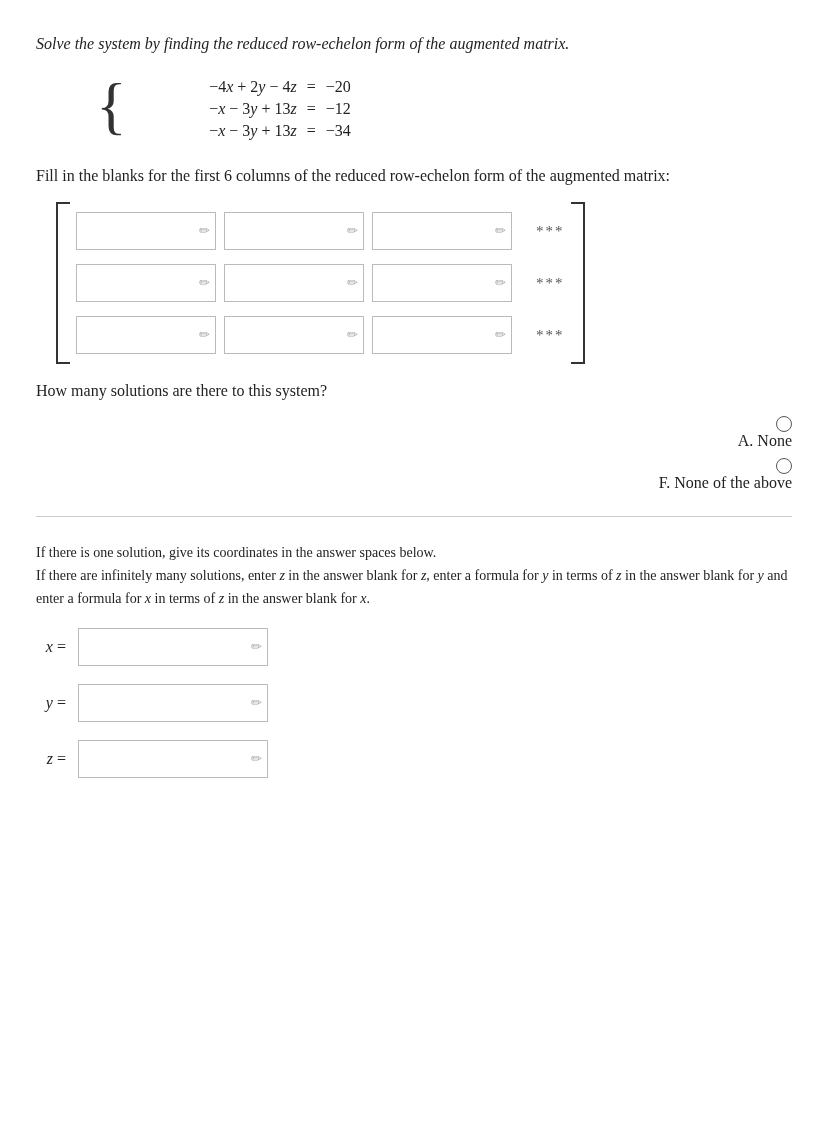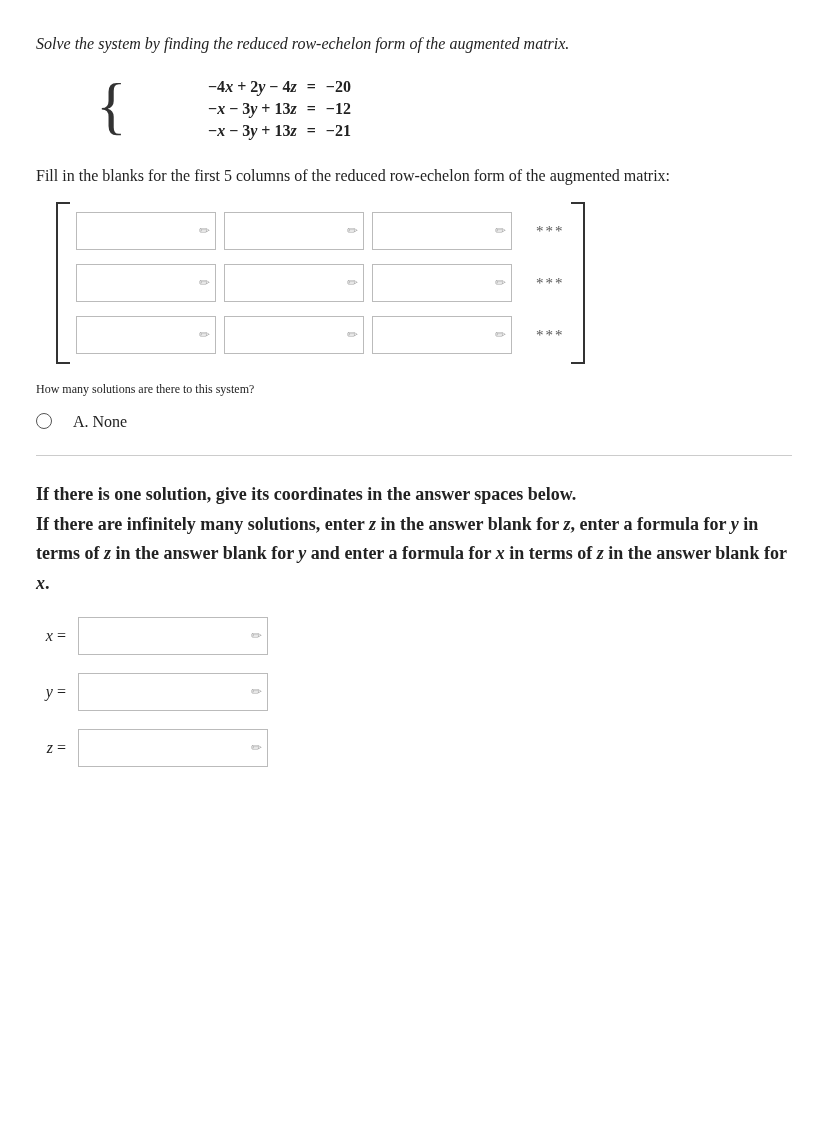--- a/index.html
+++ b/index.html
@@ -37,21 +37,20 @@
       flex-direction: column;
       gap: 4px;
       padding-top: 4px;
     }
     .eq-row {
       display: flex;
       align-items: center;
       font-size: 16px;
       font-family: Georgia, serif;
       white-space: nowrap;
-      font-weight: bold;
     }
     .eq-lhs {
       min-width: 160px;
       text-align: right;
     }
     .eq-eq {
       margin: 0 10px;
     }
     .fill-section {
       margin-bottom: 18px;
@@ -89,55 +88,55 @@
     .stars-cell {
       display: flex;
       align-items: center;
       height: 46px;
       font-size: 15px;
       color: #555;
       font-family: Georgia, serif;
       letter-spacing: 2px;
     }
     .how-many {
-      font-size: 12px;
+      font-size: 16px;
       margin-bottom: 16px;
       margin-top: 4px;
     }
     .options-list {
       display: flex;
       flex-direction: column;
       gap: 8px;
       margin-bottom: 10px;
     }
     .option-item {
       display: flex;
-      align-items: flex-start;
-      gap: 21px;
-      font-size: 16px;
+      align-items: flex-end;
+      gap: 0;
+      font-size: 16px;
+      flex-direction: column;
     }
     .option-radio {
       width: 16px;
       height: 16px;
       border: 1.5px solid #555;
       border-radius: 50%;
       display: inline-block;
       flex-shrink: 0;
       background: #fff;
     }
     .divider {
       border: none;
       border-top: 1px solid #ccc;
       margin: 24px 0;
     }
     .solution-text {
-      font-size: 18px;
+      font-size: 14px;
       line-height: 1.65;
       margin-bottom: 16px;
-      font-weight: bold;
     }
     .solution-inputs {
       display: flex;
       flex-direction: column;
       gap: 18px;
       margin-top: 18px;
     }
     .sol-row {
       display: flex;
       align-items: center;
@@ -221,27 +220,27 @@
       <span>−20</span>
     </div>
     <div class="eq-row">
       <span class="eq-lhs">−<em>x</em> − 3<em>y</em> + 13<em>z</em></span>
       <span class="eq-eq">=</span>
       <span>−12</span>
     </div>
     <div class="eq-row">
       <span class="eq-lhs">−<em>x</em> − 3<em>y</em> + 13<em>z</em></span>
       <span class="eq-eq">=</span>
-      <span>−21</span>
+      <span>−34</span>
     </div>
   </div>
 </div>
 
 <div class="fill-section">
-  <p class="fill-title">Fill in the blanks for the first 5 columns of the reduced row-echelon form of the augmented matrix:</p>
+  <p class="fill-title">Fill in the blanks for the first 6 columns of the reduced row-echelon form of the augmented matrix:</p>
 
   <div class="matrix-outer">
     <div class="bracket-left"></div>
     <div class="matrix-inner">
 
       <div class="matrix-row">
         <div class="matrix-cell">
           <input class="matrix-input" type="text" value="" style="">
           <span class="matrix-edit-icon">✏</span>
         </div>
@@ -291,20 +290,24 @@
     <div class="bracket-right"></div>
   </div>
 </div>
 
 <p class="how-many">How many solutions are there to this system?</p>
 
 <div class="options-list">
   <div class="option-item">
     <span class="option-radio"></span>
     <span>A. None</span>
+  </div>
+  <div class="option-item">
+    <span class="option-radio"></span>
+    <span>F. None of the above</span>
   </div>
 </div>
 
 <hr class="divider">
 
 <div>
   <p class="solution-text">
     If there is one solution, give its coordinates in the answer spaces below.<br>
     If there are infinitely many solutions, enter <em>z</em> in the answer blank for <em>z</em>, enter a formula
     for <em>y</em> in terms of <em>z</em> in the answer blank for <em>y</em> and enter a formula for <em>x</em> in terms of <em>z</em> in

